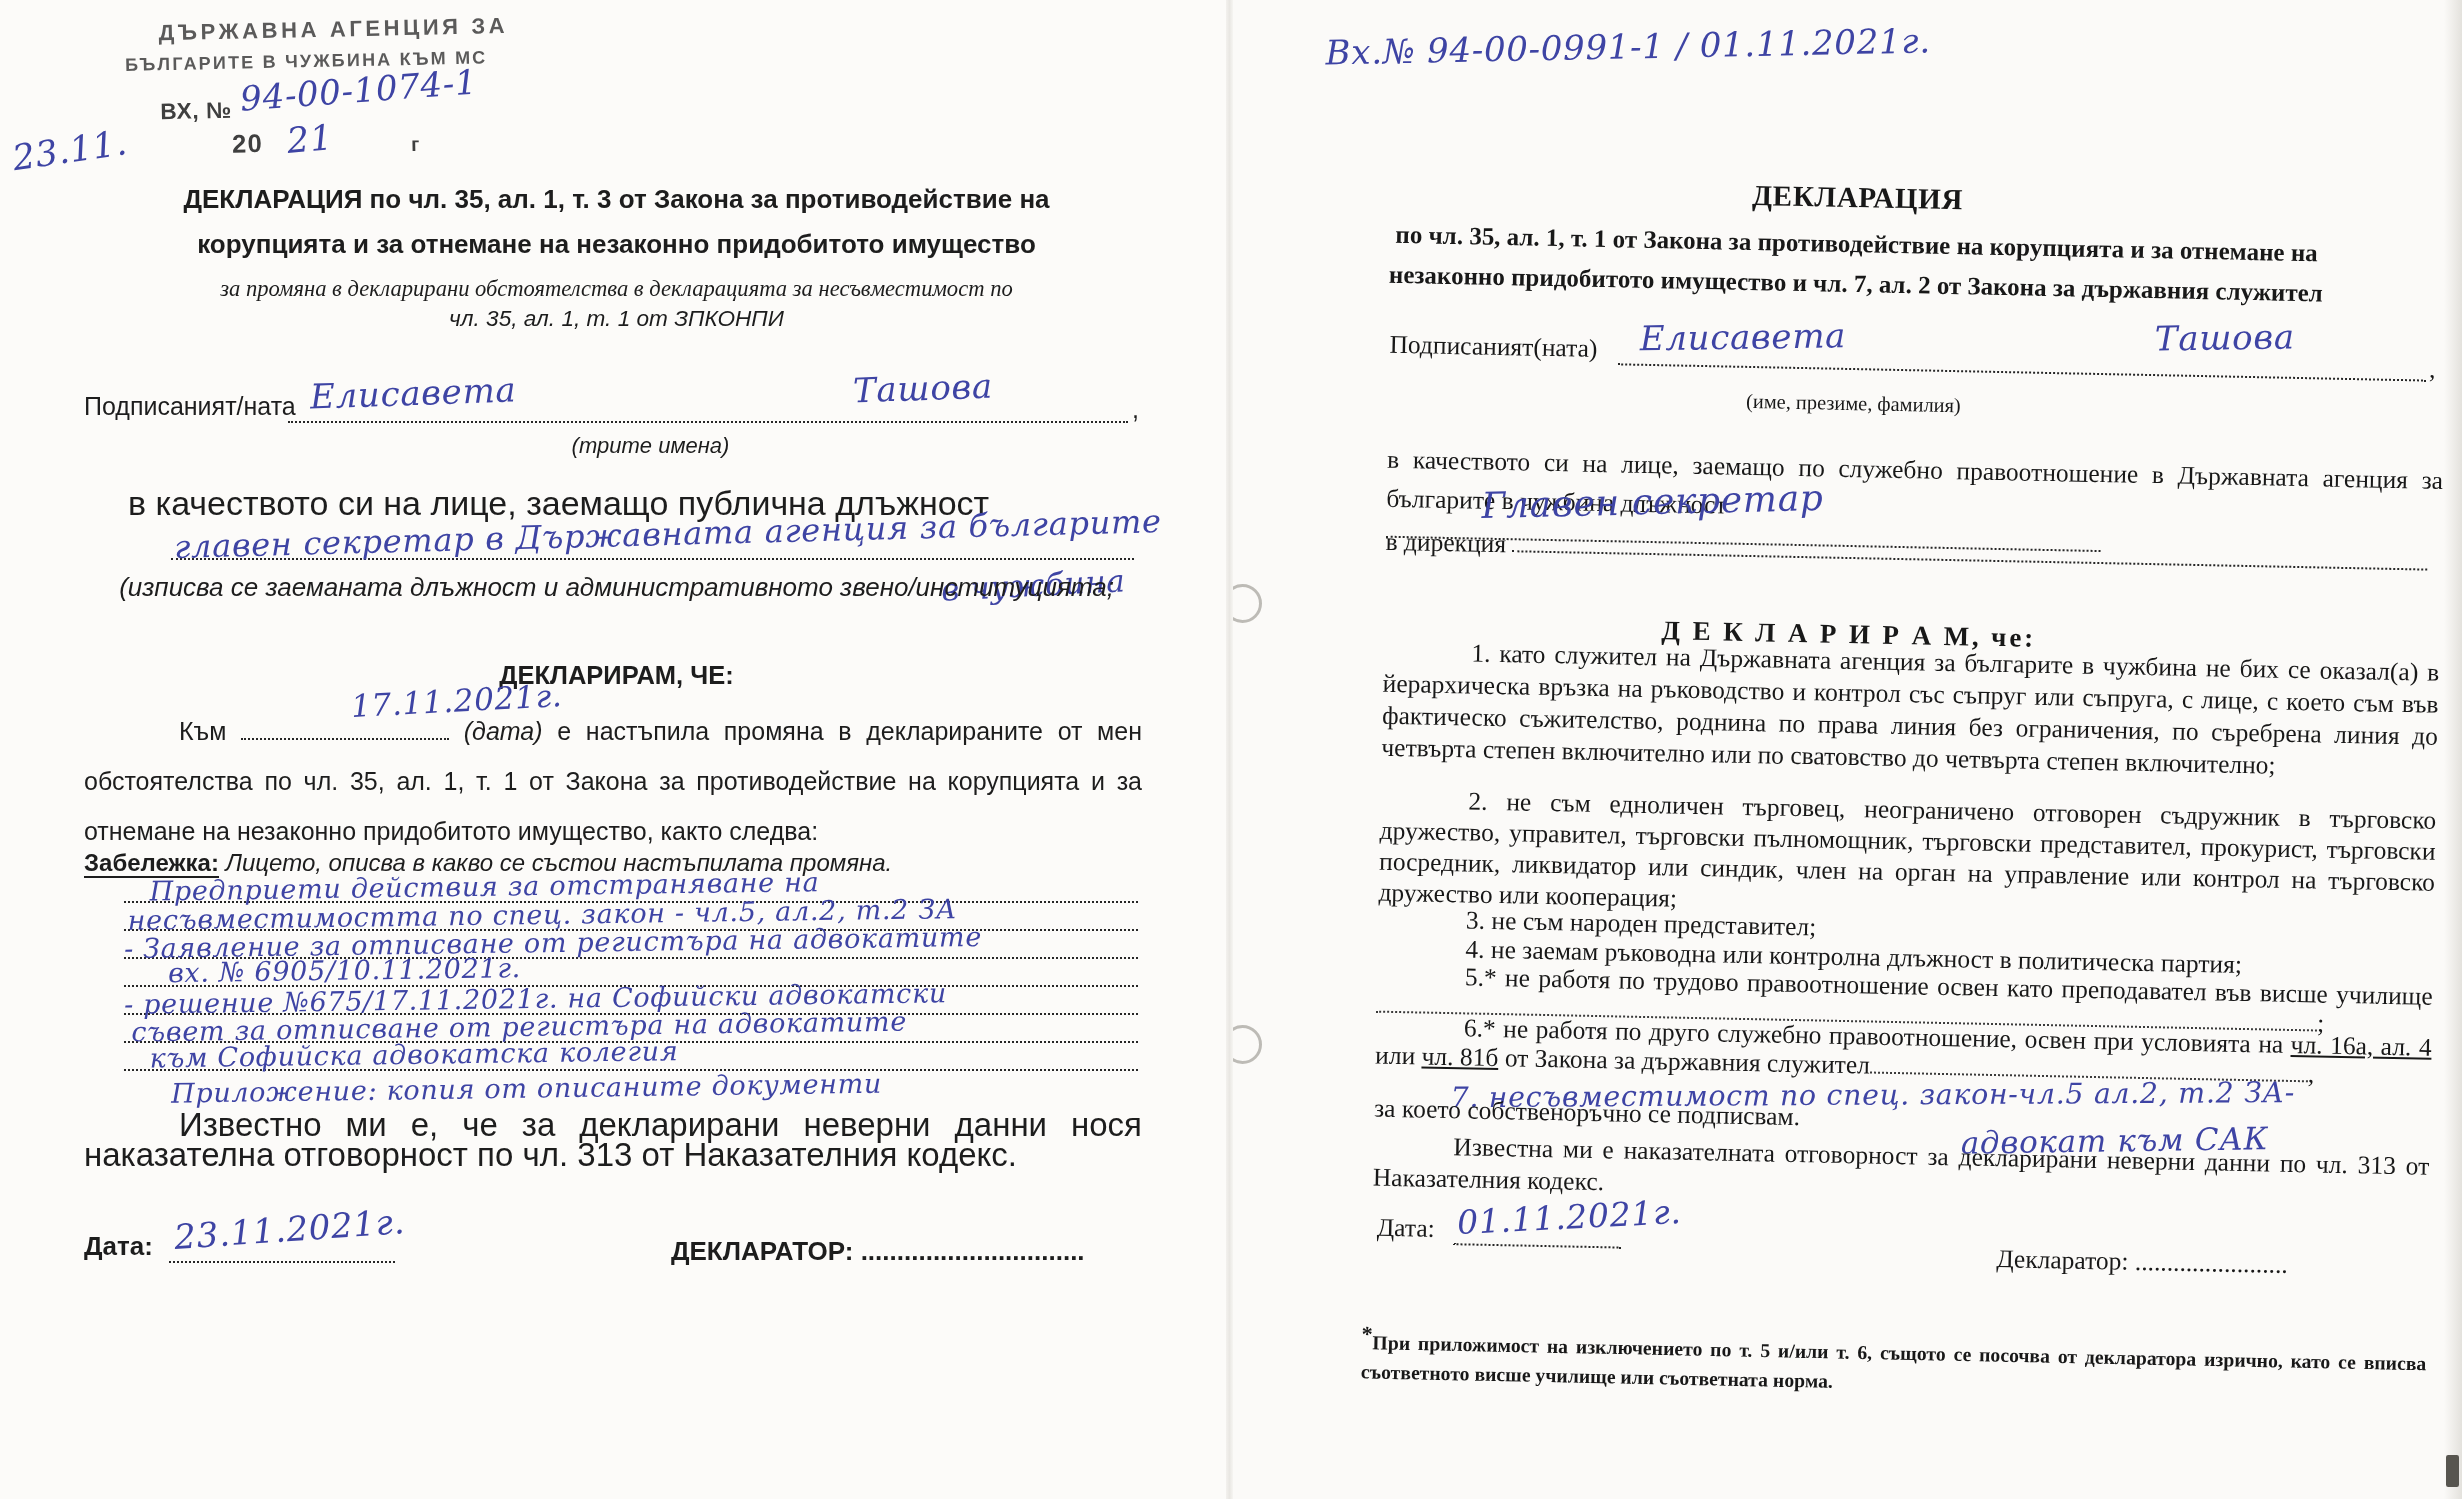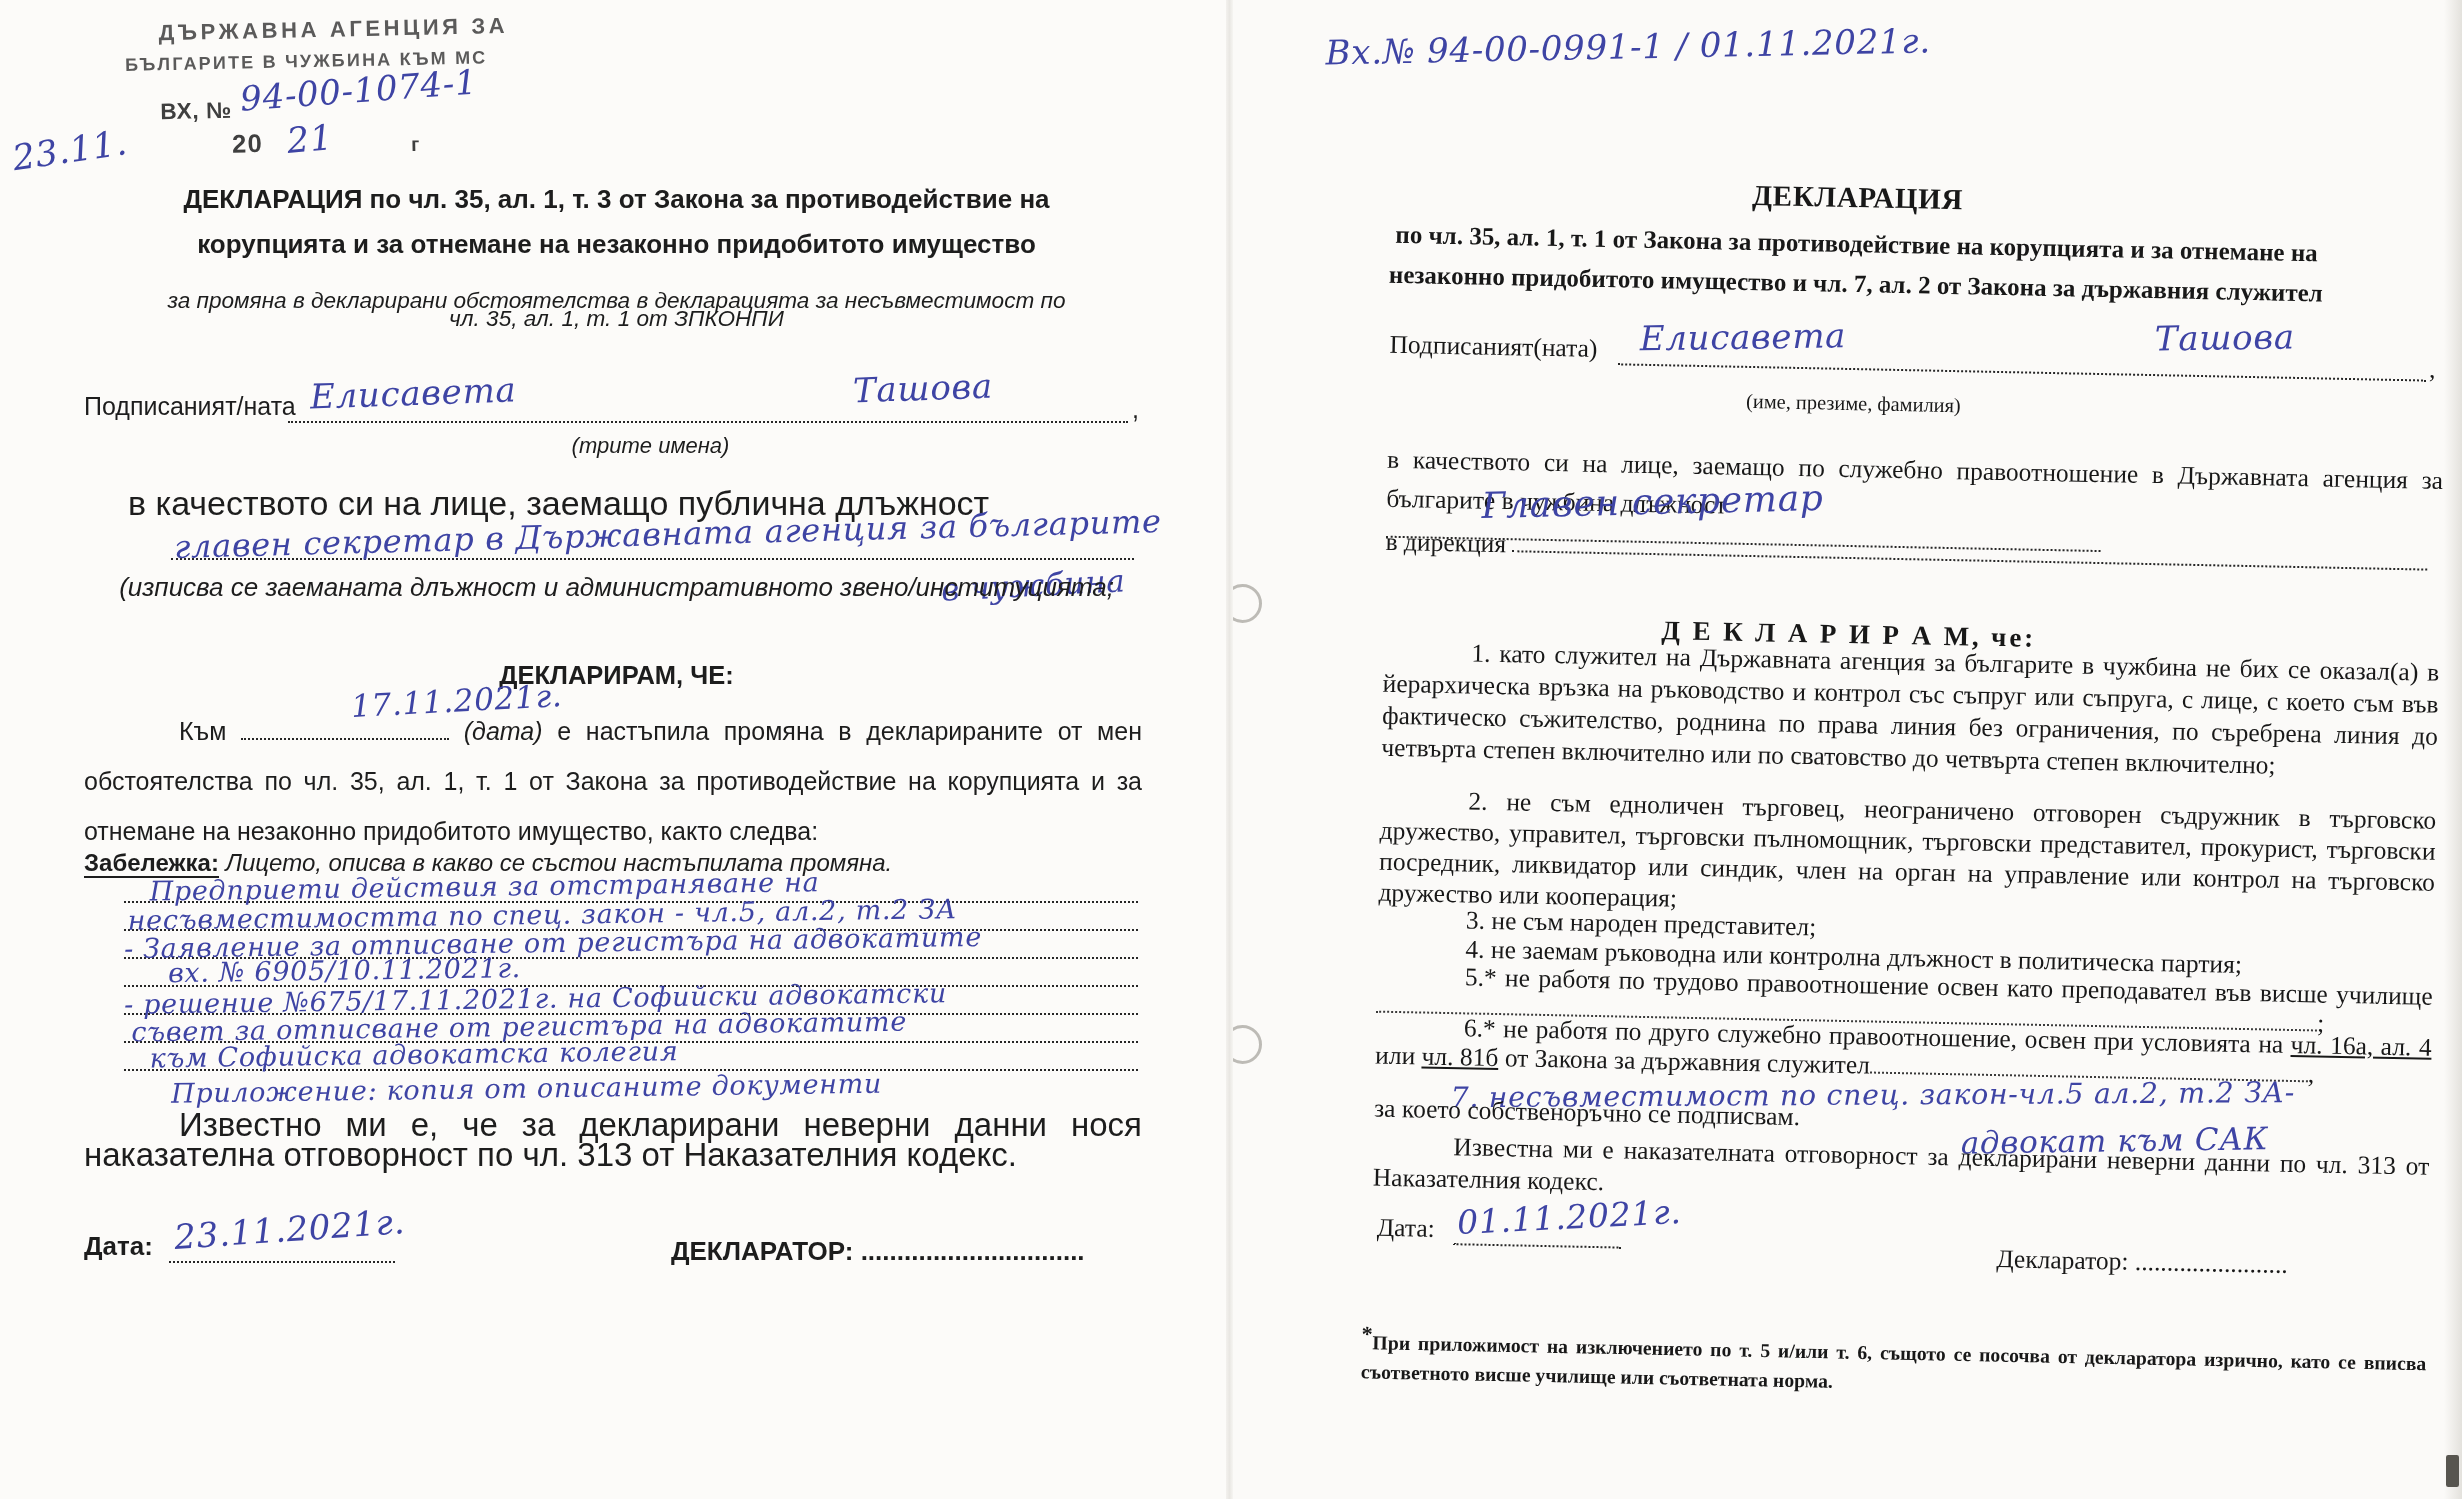--- a/index.html
+++ b/index.html
@@ -44,21 +44,21 @@
     <div class="abs stamp" style="left:40px; top:79px; font-size:22.6px; letter-spacing:0.7px; opacity:1;">ВХ, №</div>
     <div class="abs hw" style="left:120px; top:54px; font-size:34px; transform:rotate(-3deg);">94-00-1074-1</div>
     <div class="abs hw" style="left:-109px; top:108px; font-size:35px; transform:rotate(-7deg);">23.11.</div>
     <div class="abs stamp" style="left:111px; top:111px; font-size:25.5px; opacity:1; letter-spacing:1.5px;">20</div>
     <div class="abs hw" style="left:166px; top:102px; font-size:35px; transform:rotate(-4deg);">21</div>
     <div class="abs stamp" style="left:290px; top:118px; font-size:19.7px; opacity:1;">г</div>
   </div>
 
   <div class="abs ctr" style="top:184px; font-size:26px; font-weight:bold;">ДЕКЛАРАЦИЯ по чл. 35, ал. 1, т. 3 от Закона за противодействие на</div>
   <div class="abs ctr" style="top:229px; font-size:26px; font-weight:bold;">корупцията и за отнемане на незаконно придобитото имущество</div>
-  <div class="abs ctr" style="top:288px; font-size:22.6px; font-style:italic;">за промяна в декларирани обстоятелства в декларацията за несъвместимост по</div>
+  <div class="abs ctr" style="top:276px; font-size:22.6px; font-style:italic;font-family:Liberation Serif, serif;">за промяна в декларирани обстоятелства в декларацията за несъвместимост по</div>
   <div class="abs ctr" style="top:306px; font-size:22.6px; font-style:italic;">чл. 35, ал. 1, т. 1 от ЗПКОНПИ</div>
 
   <div class="abs" style="left:84px; top:392px; font-size:25px;">Подписаният/ната</div>
   <div class="abs dot" style="left:288px; top:394px; width:840px; height:29px;"></div>
   <span class="abs hw" style="left:310px; top:373px; font-size:34px; transform:rotate(-2deg);">Елисавета</span>
   <span class="abs hw" style="left:853px; top:368px; font-size:34px; transform:rotate(-2deg);">Ташова</span>
   <span class="abs" style="left:1132px; top:395px; font-size:25px;">,</span>
   <div class="abs ctr" style="top:433px; font-size:22px; font-style:italic;margin-left:34px;">(трите имена)</div>
 
   <div class="abs" style="left:84px; top:484px; font-size:34px;margin-left:44px;">в качеството си на лице, заемащо публична длъжност</div>

